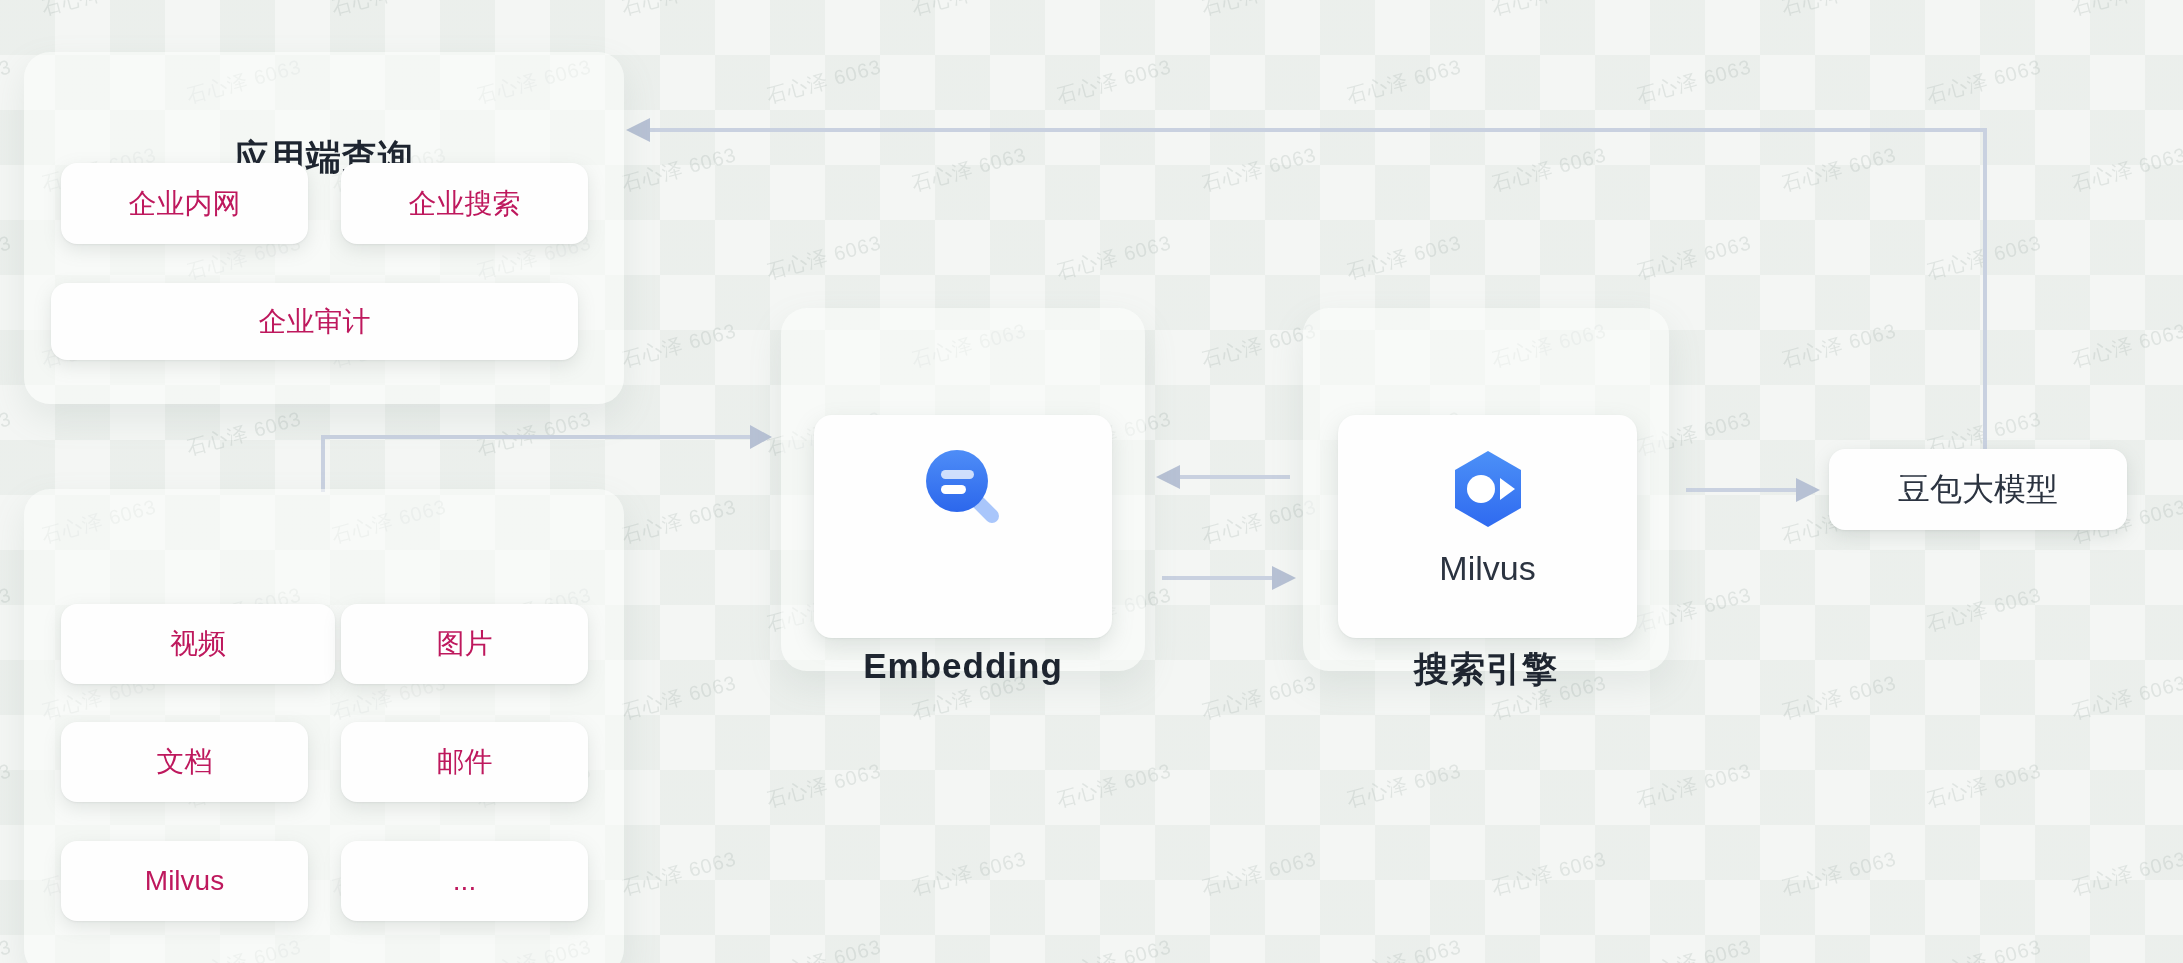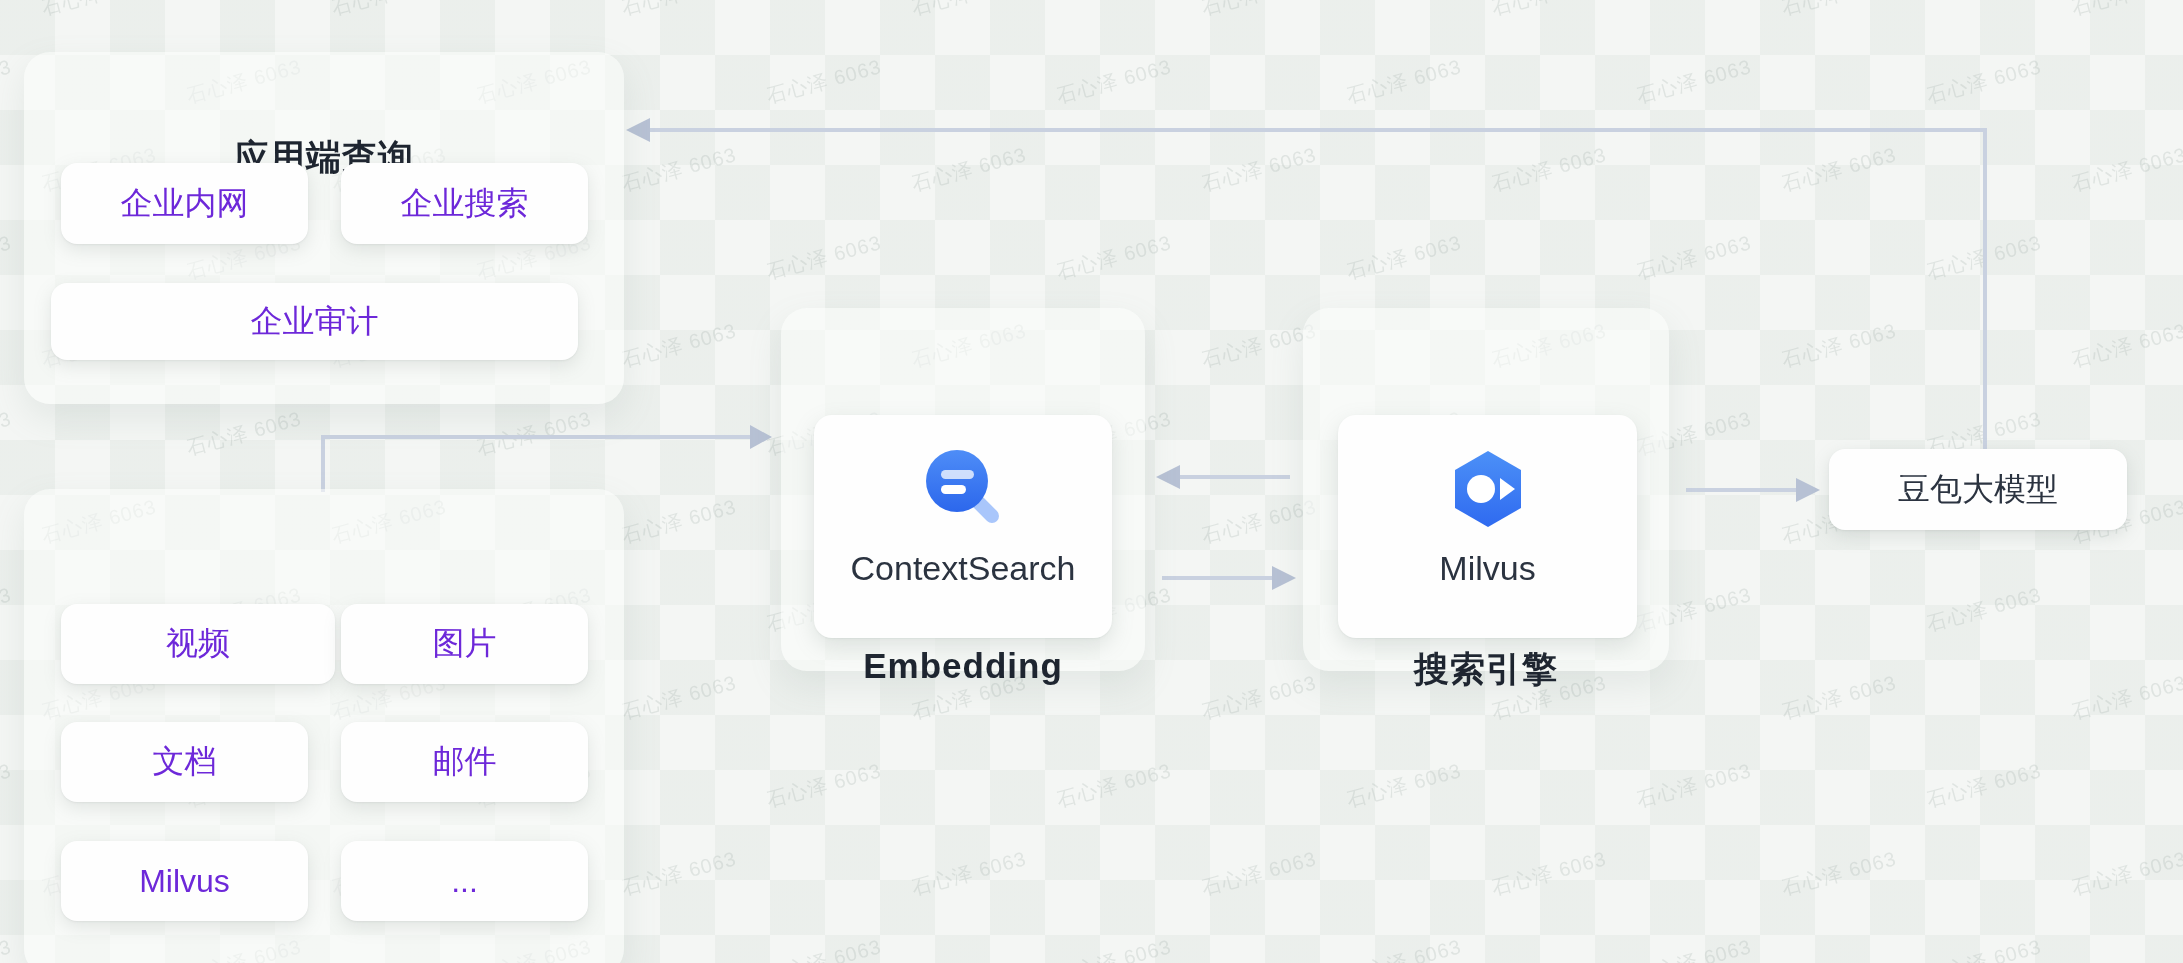--- a/index.html
+++ b/index.html
@@ -38,21 +38,21 @@
     text-align:center;
     font-size:35px;font-weight:700;color:#1e2530;
     letter-spacing:1px;
   }
   .node{
     position:absolute;
     background:#fefefe;
     border-radius:16px;
     box-shadow:0 6px 18px rgba(125,140,135,0.18),0 1px 2px rgba(120,135,130,0.12);
     display:flex;align-items:center;justify-content:center;
-    font-size:32px;color:#6d28d9;
+    font-size:28px;color:#be185d;
     z-index:4;
   }
   .card{
     position:absolute;
     background:#fefefe;
     border-radius:18px;
     box-shadow:0 8px 22px rgba(125,140,135,0.2),0 1px 2px rgba(120,135,130,0.1);
     display:flex;flex-direction:column;align-items:center;
     z-index:4;
   }
@@ -216,21 +216,20 @@
             <stop offset="0" stop-color="#4e8df7"></stop>
             <stop offset="1" stop-color="#2c67ec"></stop>
           </linearGradient>
         </defs>
         <line x1="64" y1="62" x2="77" y2="75" stroke="#a9c6fb" stroke-width="14" stroke-linecap="round"></line>
         <circle cx="42" cy="40" r="31" fill="url(#gradCS)"></circle>
         <rect x="26" y="29" width="33" height="9" rx="4.5" fill="#ffffff" opacity="0.75"></rect>
         <rect x="26" y="44" width="25" height="9" rx="4.5" fill="#ffffff"></rect>
       </svg>
     </div>
-    <div class="card-label">ContextSearch</div>
   </div>
 
   <div class="group" style="left:1303px;top:308px;width:366px;height:363px;">
     <div class="group-title" style="top:338px;">搜索引擎</div>
   </div>
   <div class="card" style="left:1338px;top:415px;width:299px;height:223px;">
     <div class="icon-wrap">
       <svg width="96" height="96" viewBox="0 0 96 96">
         <defs>
           <linearGradient id="gradMV" x1="0" y1="0" x2="0" y2="1">

